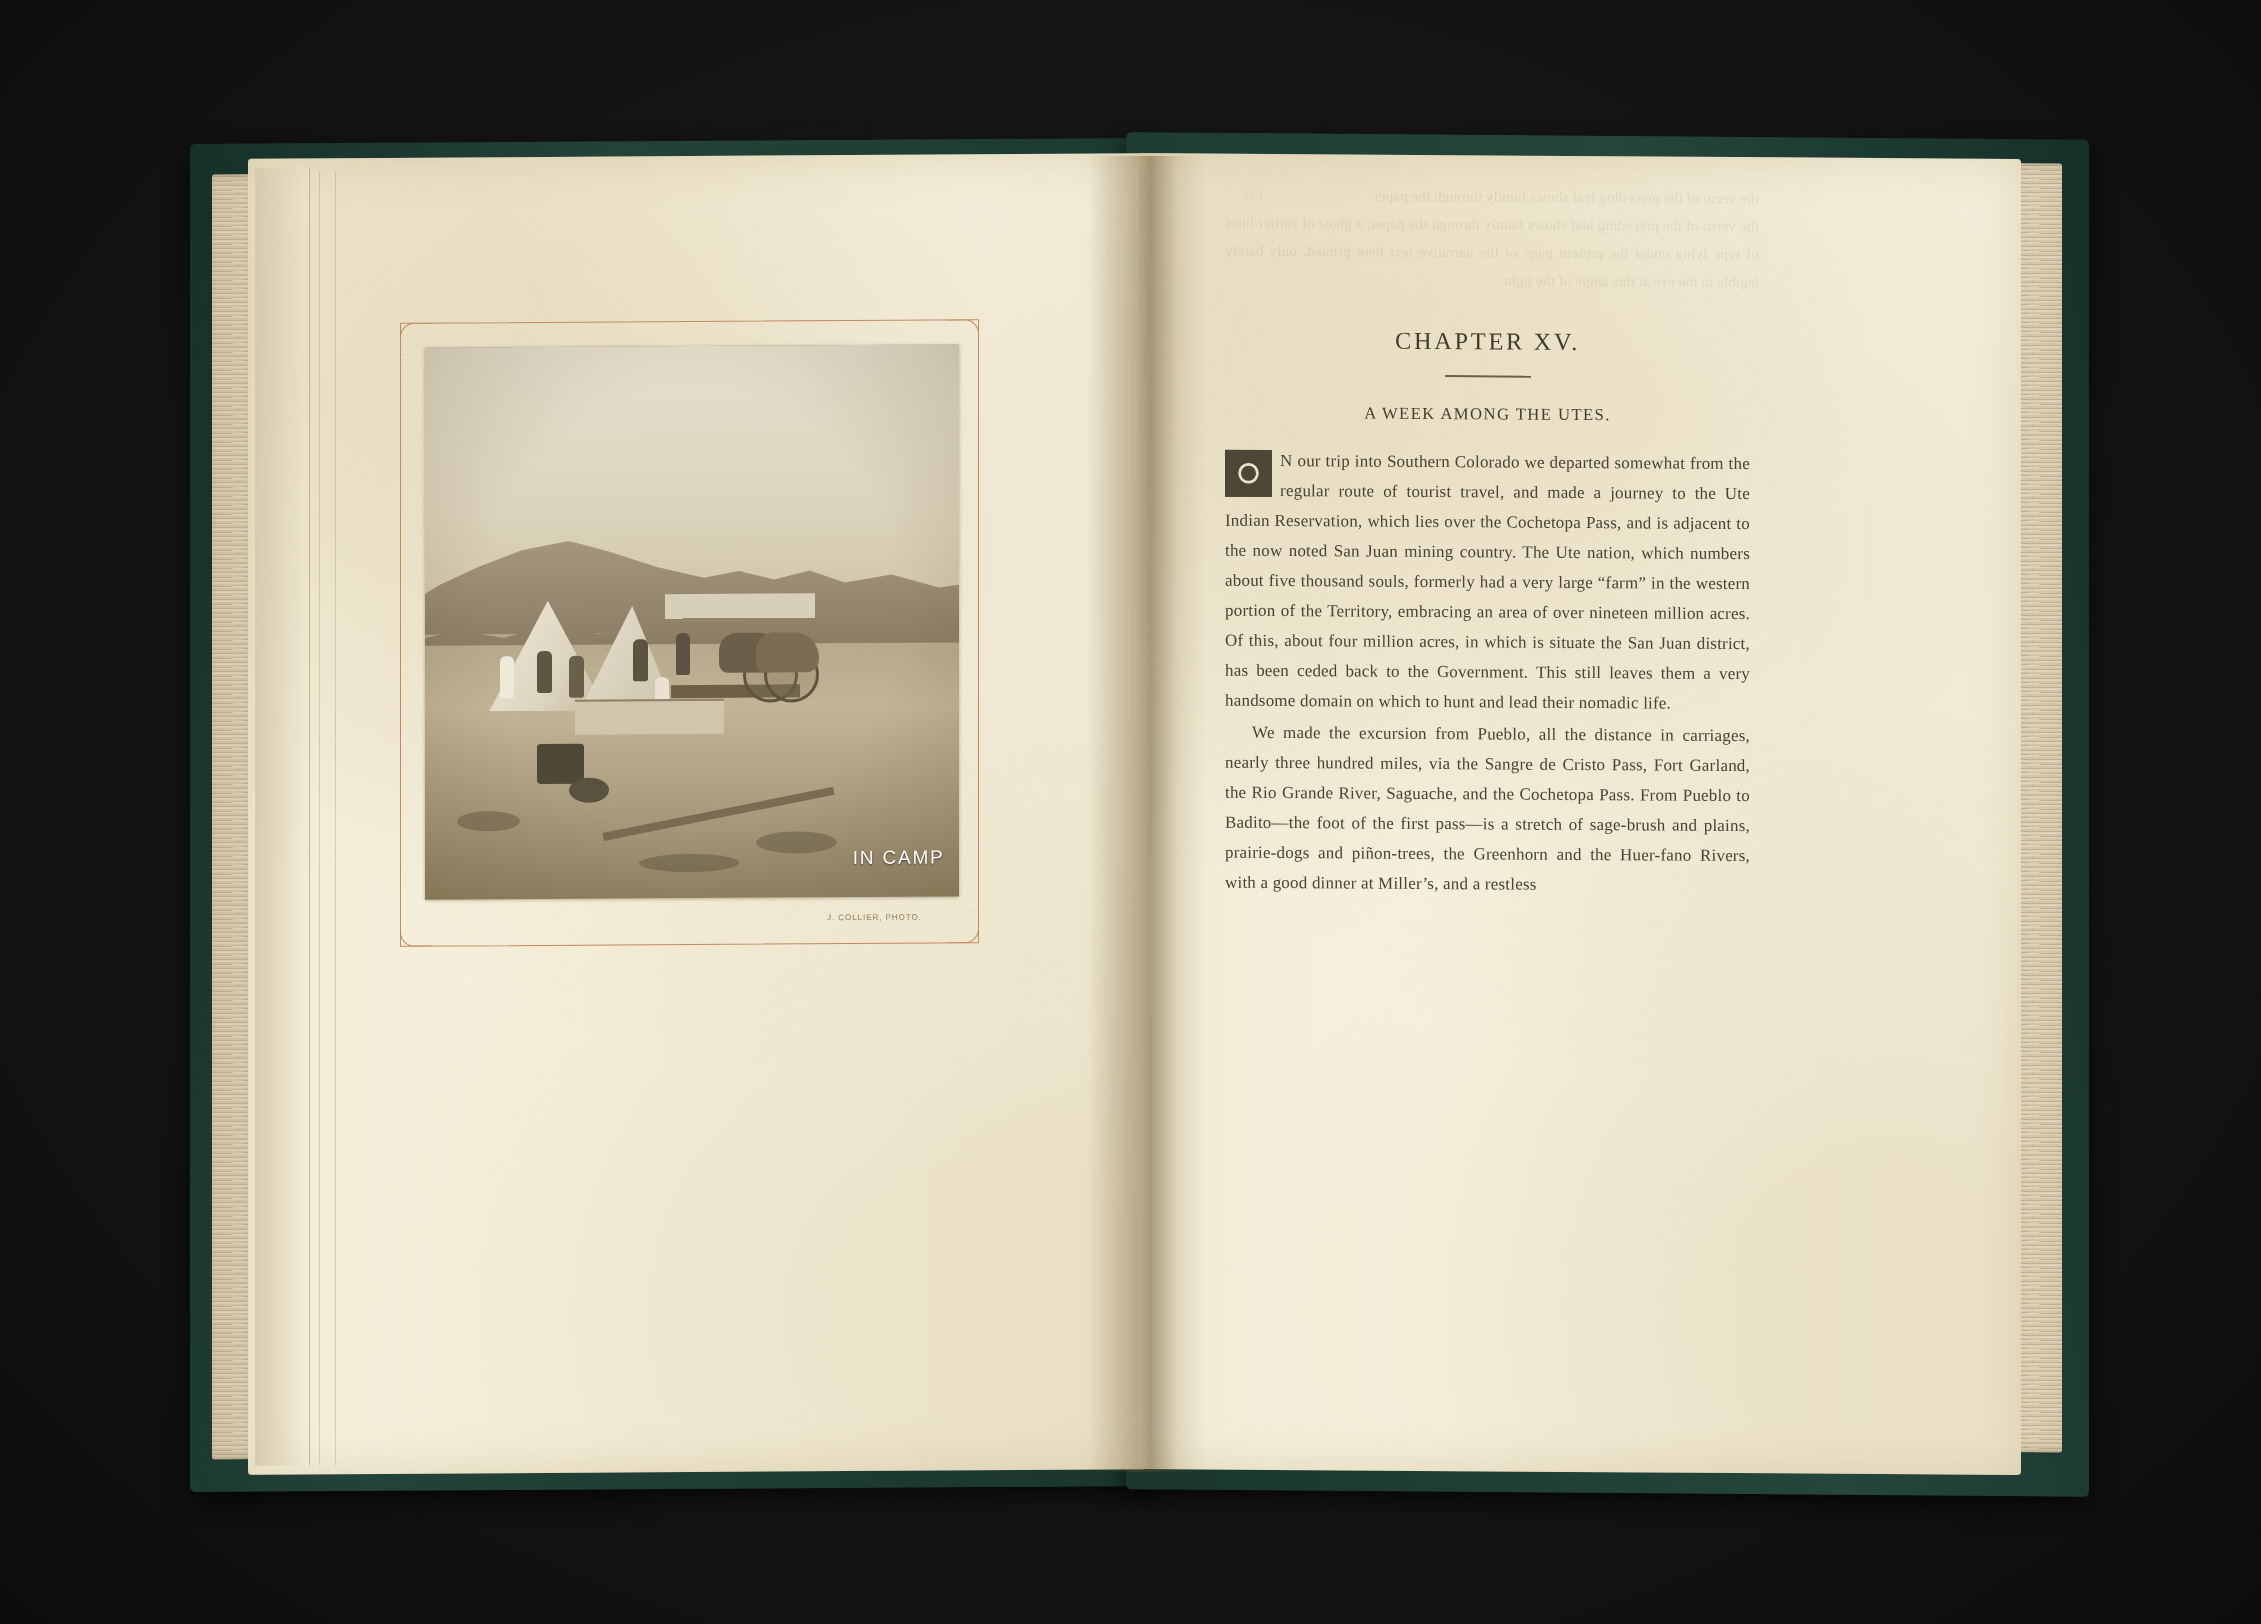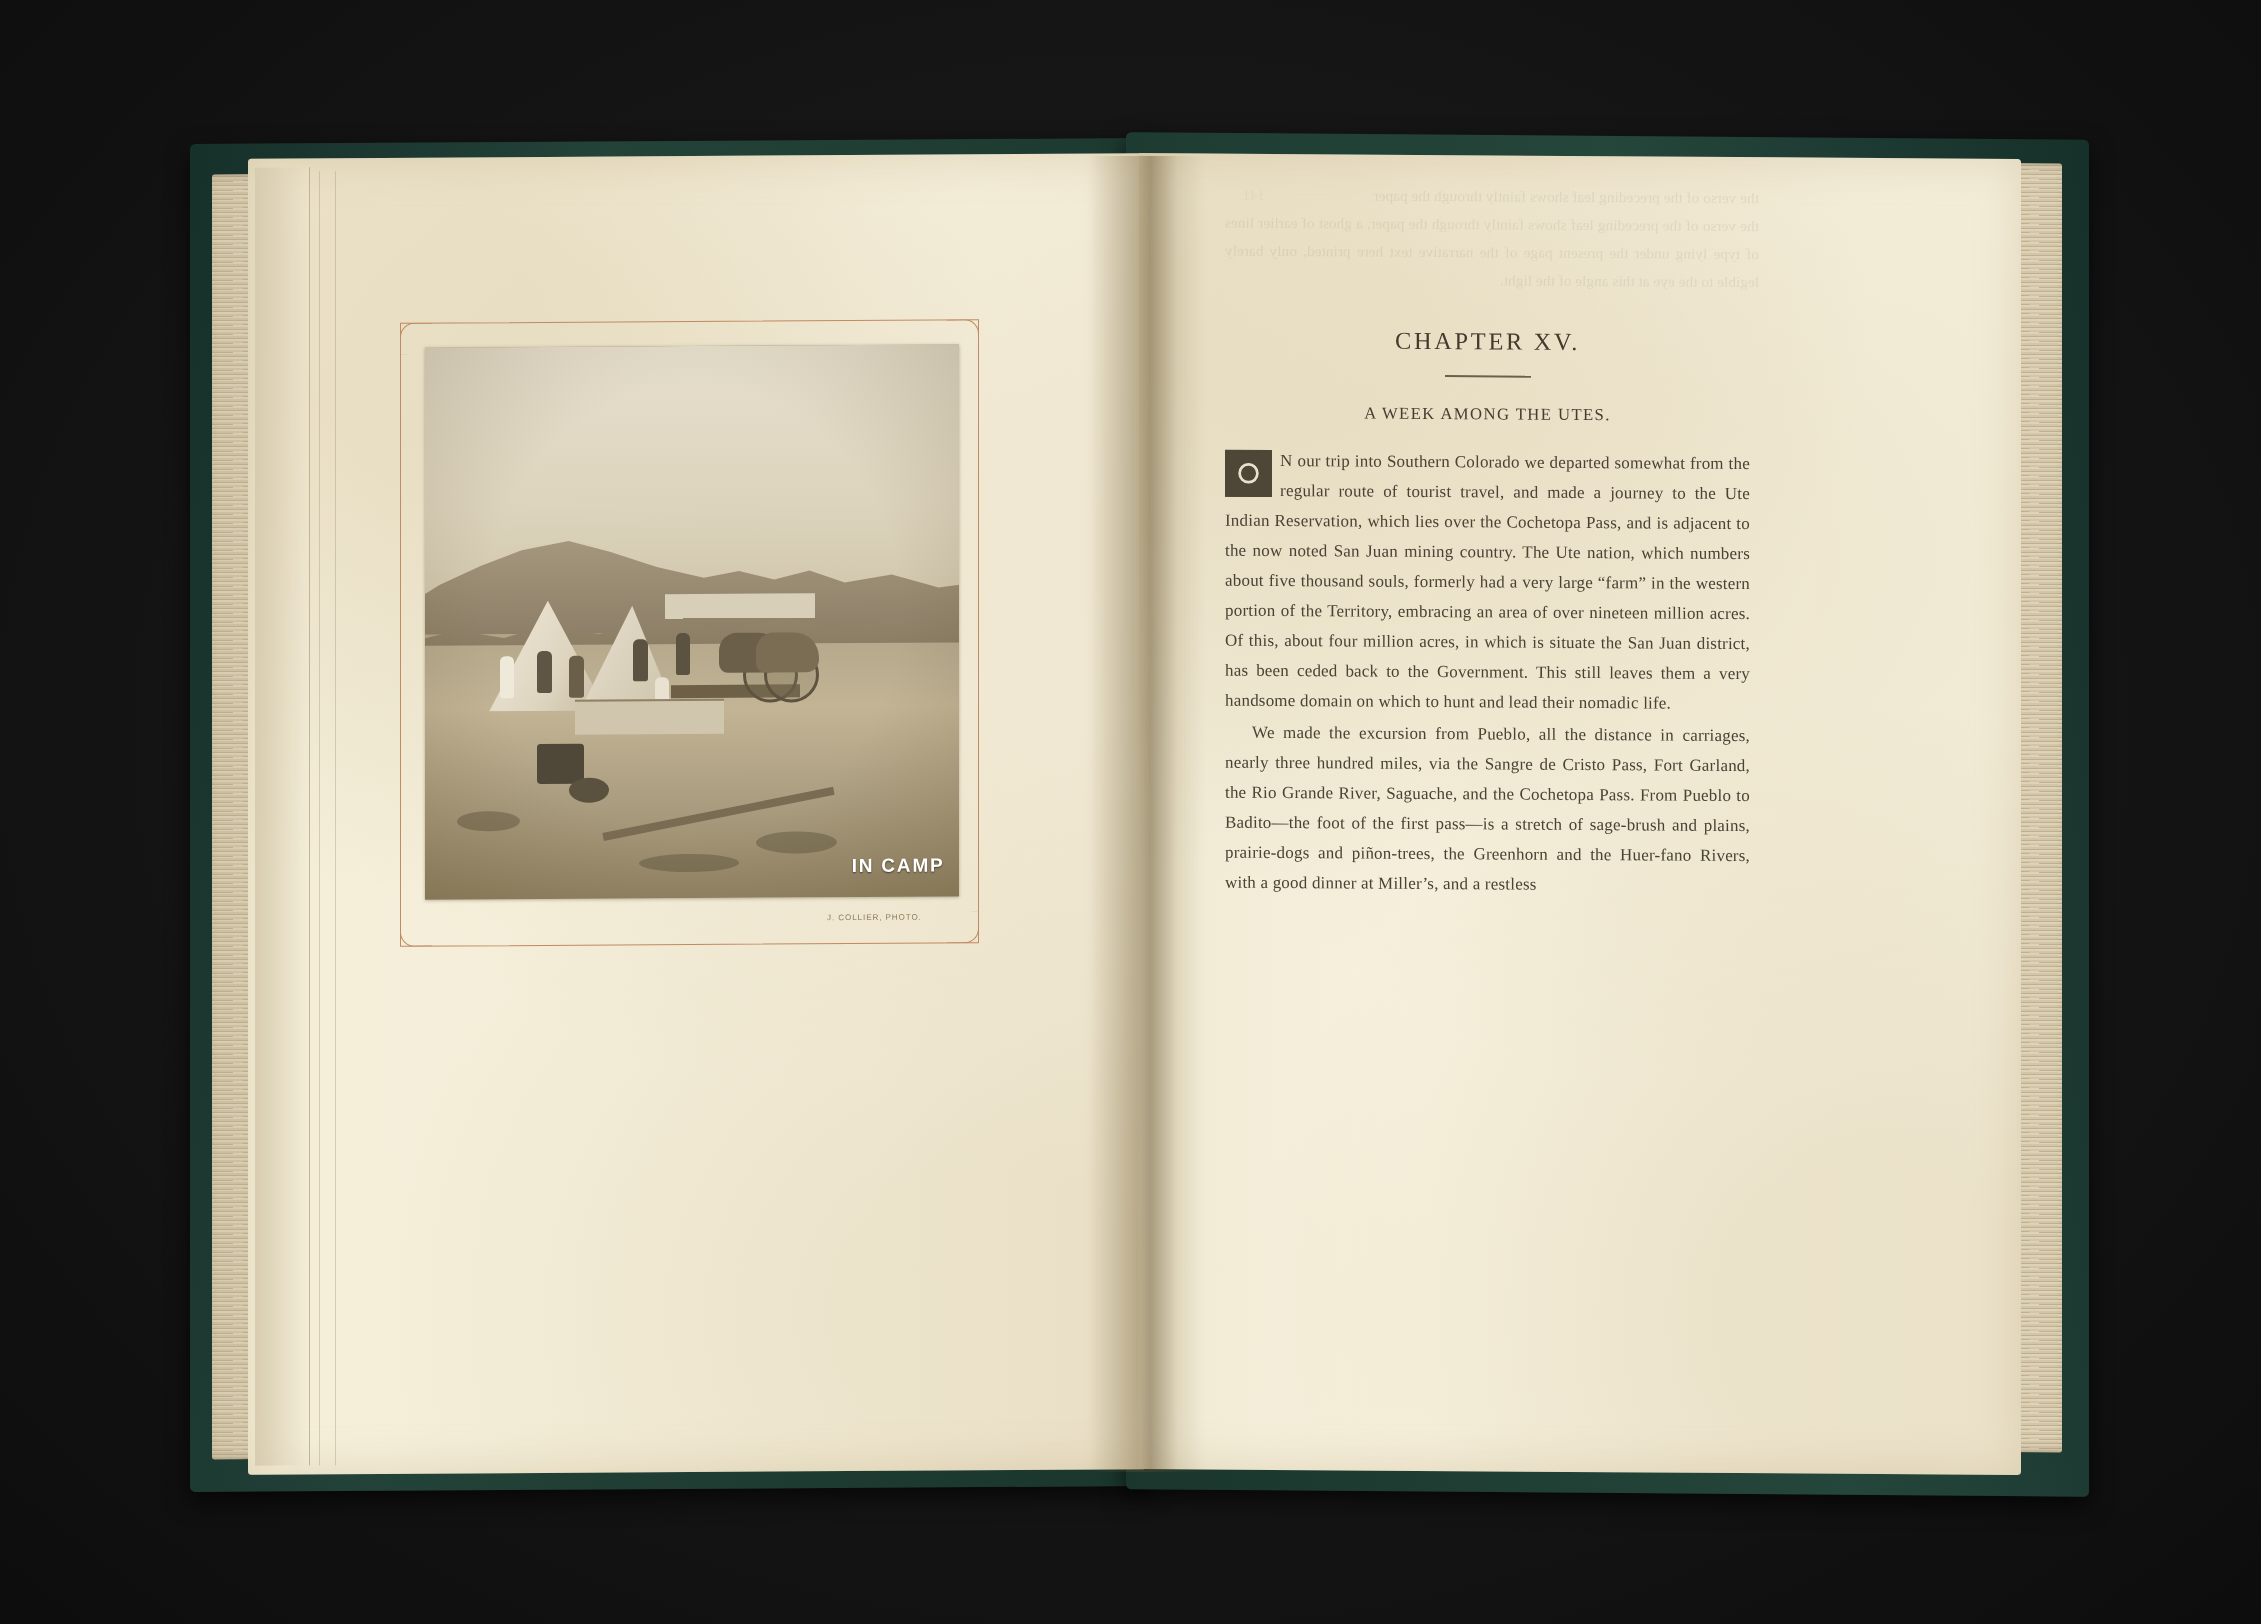--- a/index.html
+++ b/index.html
@@ -263,23 +263,23 @@
   .photo .brush {
     position:absolute; border-radius:50%;
     background: rgba(96,86,64,.5);
   }
   .photo .vignette {
     position:absolute; inset:0;
     background: radial-gradient(ellipse at 50% 48%, rgba(0,0,0,0) 55%, rgba(90,72,40,.22) 100%);
   }
   .photo-caption {
     position: absolute;
-    right: 14.5px; bottom: 20px;
+    right: 14.5px; bottom: 28px;
     font-family: "Liberation Sans", sans-serif;
-    font-weight: bold;
+    font-weight: normal;
     letter-spacing: 1.8px;
     font-size: 19px;
     color: #ffffff;
     text-shadow: 0 0.9px 1.8px rgba(0,0,0,.55);
   }
   .photo-credit {
     position: absolute;
     left: 579px;
     top: 758px;
     font-family: "Liberation Sans", sans-serif;

